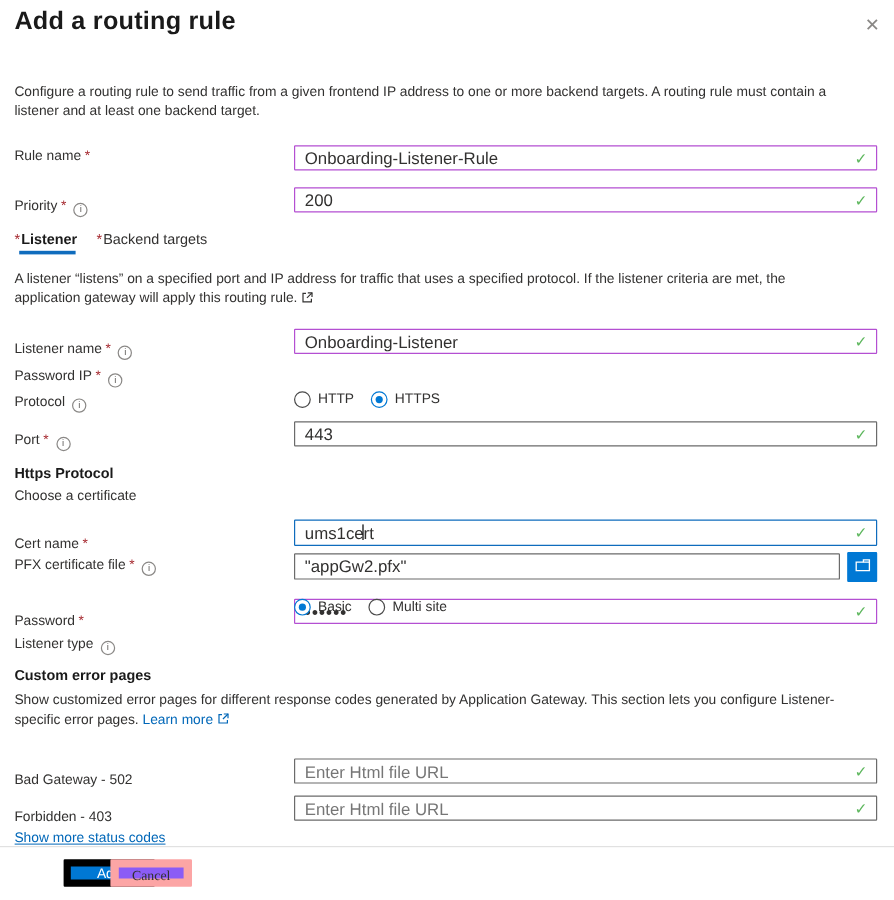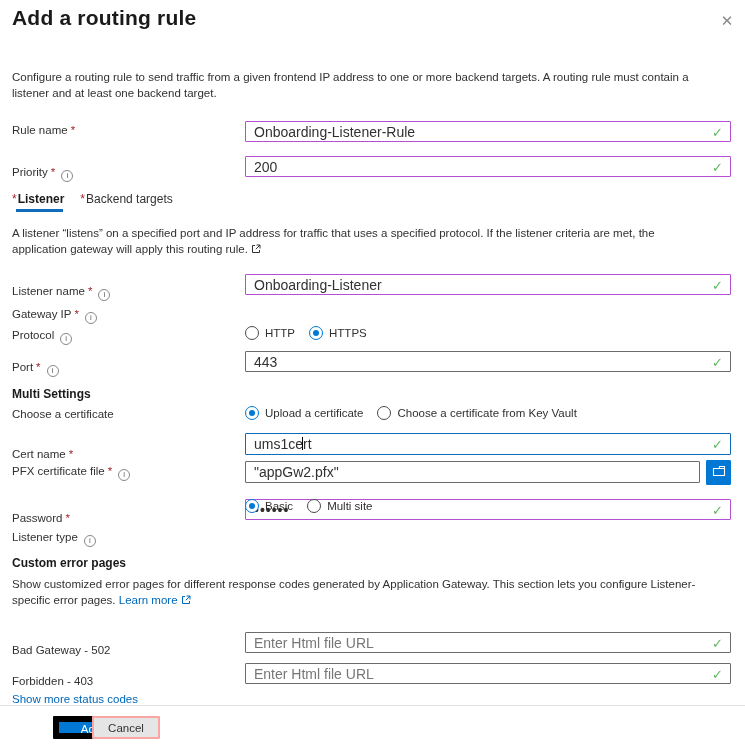--- a/index.html
+++ b/index.html
@@ -43,21 +43,21 @@
 
   a.link{color:#0067b8;text-decoration:none;cursor:pointer;margin-top:47px;}
   .ext{display:inline-block;margin-left:3px;vertical-align:-1px;}
 
   .browse-btn{position:absolute;left:461px;top:-1px;width:25px;height:25px;background:#0078d4;border:1px solid #0078d4;
       display:flex;align-items:center;justify-content:center;cursor:pointer;border-radius:1px;box-sizing:border-box;}
 
   .divider{position:absolute;left:0;top:705px;width:745px;height:1px;background:#e1e1e1;}
   .btn{position:absolute;top:716px;height:23px;font-family:"Liberation Sans",sans-serif;font-size:11.5px;cursor:pointer;border-radius:1px;}
   .btn-add{left:12px;width:76px;background:#0078d4;color:#fff;border:6px solid #000000;margin-left:41px;}
-  .btn-cancel{left:92px;width:68px;background:#e5e5e5;color:#323130;border:2px solid #fca5a5;}
+  .btn-cancel{left:92px;width:68px;background:#8b5cf6;color:#323130;border:7px solid #fca5a5;font-family:Liberation Serif, serif;}
 
   .clip{overflow:hidden;}
 </style>
 </head>
 <body>
 
 <div class="page">
 
   <div class="title">Add a routing rule</div>
   <div class="close">✕</div>
@@ -95,45 +95,39 @@
           <path d="M9 1 L4.8 5.2"></path>
         </svg></span>
   </div>
 
   <div class="lbl" style="top:285px;"><span>Listener name</span><span class="req">*</span><i class="info">i</i></div>
   <div class="fwrap purple" style="top:274px;">
     <input class="txt" type="text" value="Onboarding-Listener" style="">
     <span class="check">✓</span>
   </div>
 
-  <div class="lbl" style="top:308px;"><span>Gateway IP</span><span class="req">*</span><i class="info">i</i></div>
+  <div class="lbl" style="top:308px;"><span>Password IP</span><span class="req">*</span><i class="info">i</i></div>
 
   <div class="lbl" style="top:329px;"><span>Protocol</span><i class="info">i</i></div>
   <div class="radio-row" style="top:326px;">
     <span class="radio"></span>
       <span class="opt-label">HTTP</span>
     <span class="radio sel"></span>
       <span class="opt-label">HTTPS</span>
   </div>
 
   <div class="lbl" style="top:361px;"><span>Port</span><span class="req">*</span><i class="info">i</i></div>
   <div class="fwrap" style="top:351px;">
     <input class="txt" type="text" value="443" style="">
     <span class="check">✓</span>
   </div>
 
-  <div class="h2" style="top:387px;">Multi Settings</div>
+  <div class="h2" style="top:387px;">Https Protocol</div>
 
   <div class="lbl" style="top:408px;">Choose a certificate</div>
-  <div class="radio-row" style="top:406px;">
-    <span class="radio sel"></span>
-      <span class="opt-label">Upload a certificate</span>
-    <span class="radio"></span>
-      <span class="opt-label">Choose a certificate from Key Vault</span>
-  </div>
 
   <div class="lbl" style="top:448px;"><span>Cert name</span><span class="req">*</span></div>
   <div class="fwrap bluefocus" style="top:433px;">
     <input class="txt" style="height: 22px;" type="text" value="ums1cert">
     <span class="caret"></span>
     <span class="check">✓</span>
   </div>
 
   <div class="lbl" style="top:465px;"><span>PFX certificate file</span><span class="req">*</span><i class="info">i</i></div>
   <div class="fwrap" style="top:461px;width:455px;">

